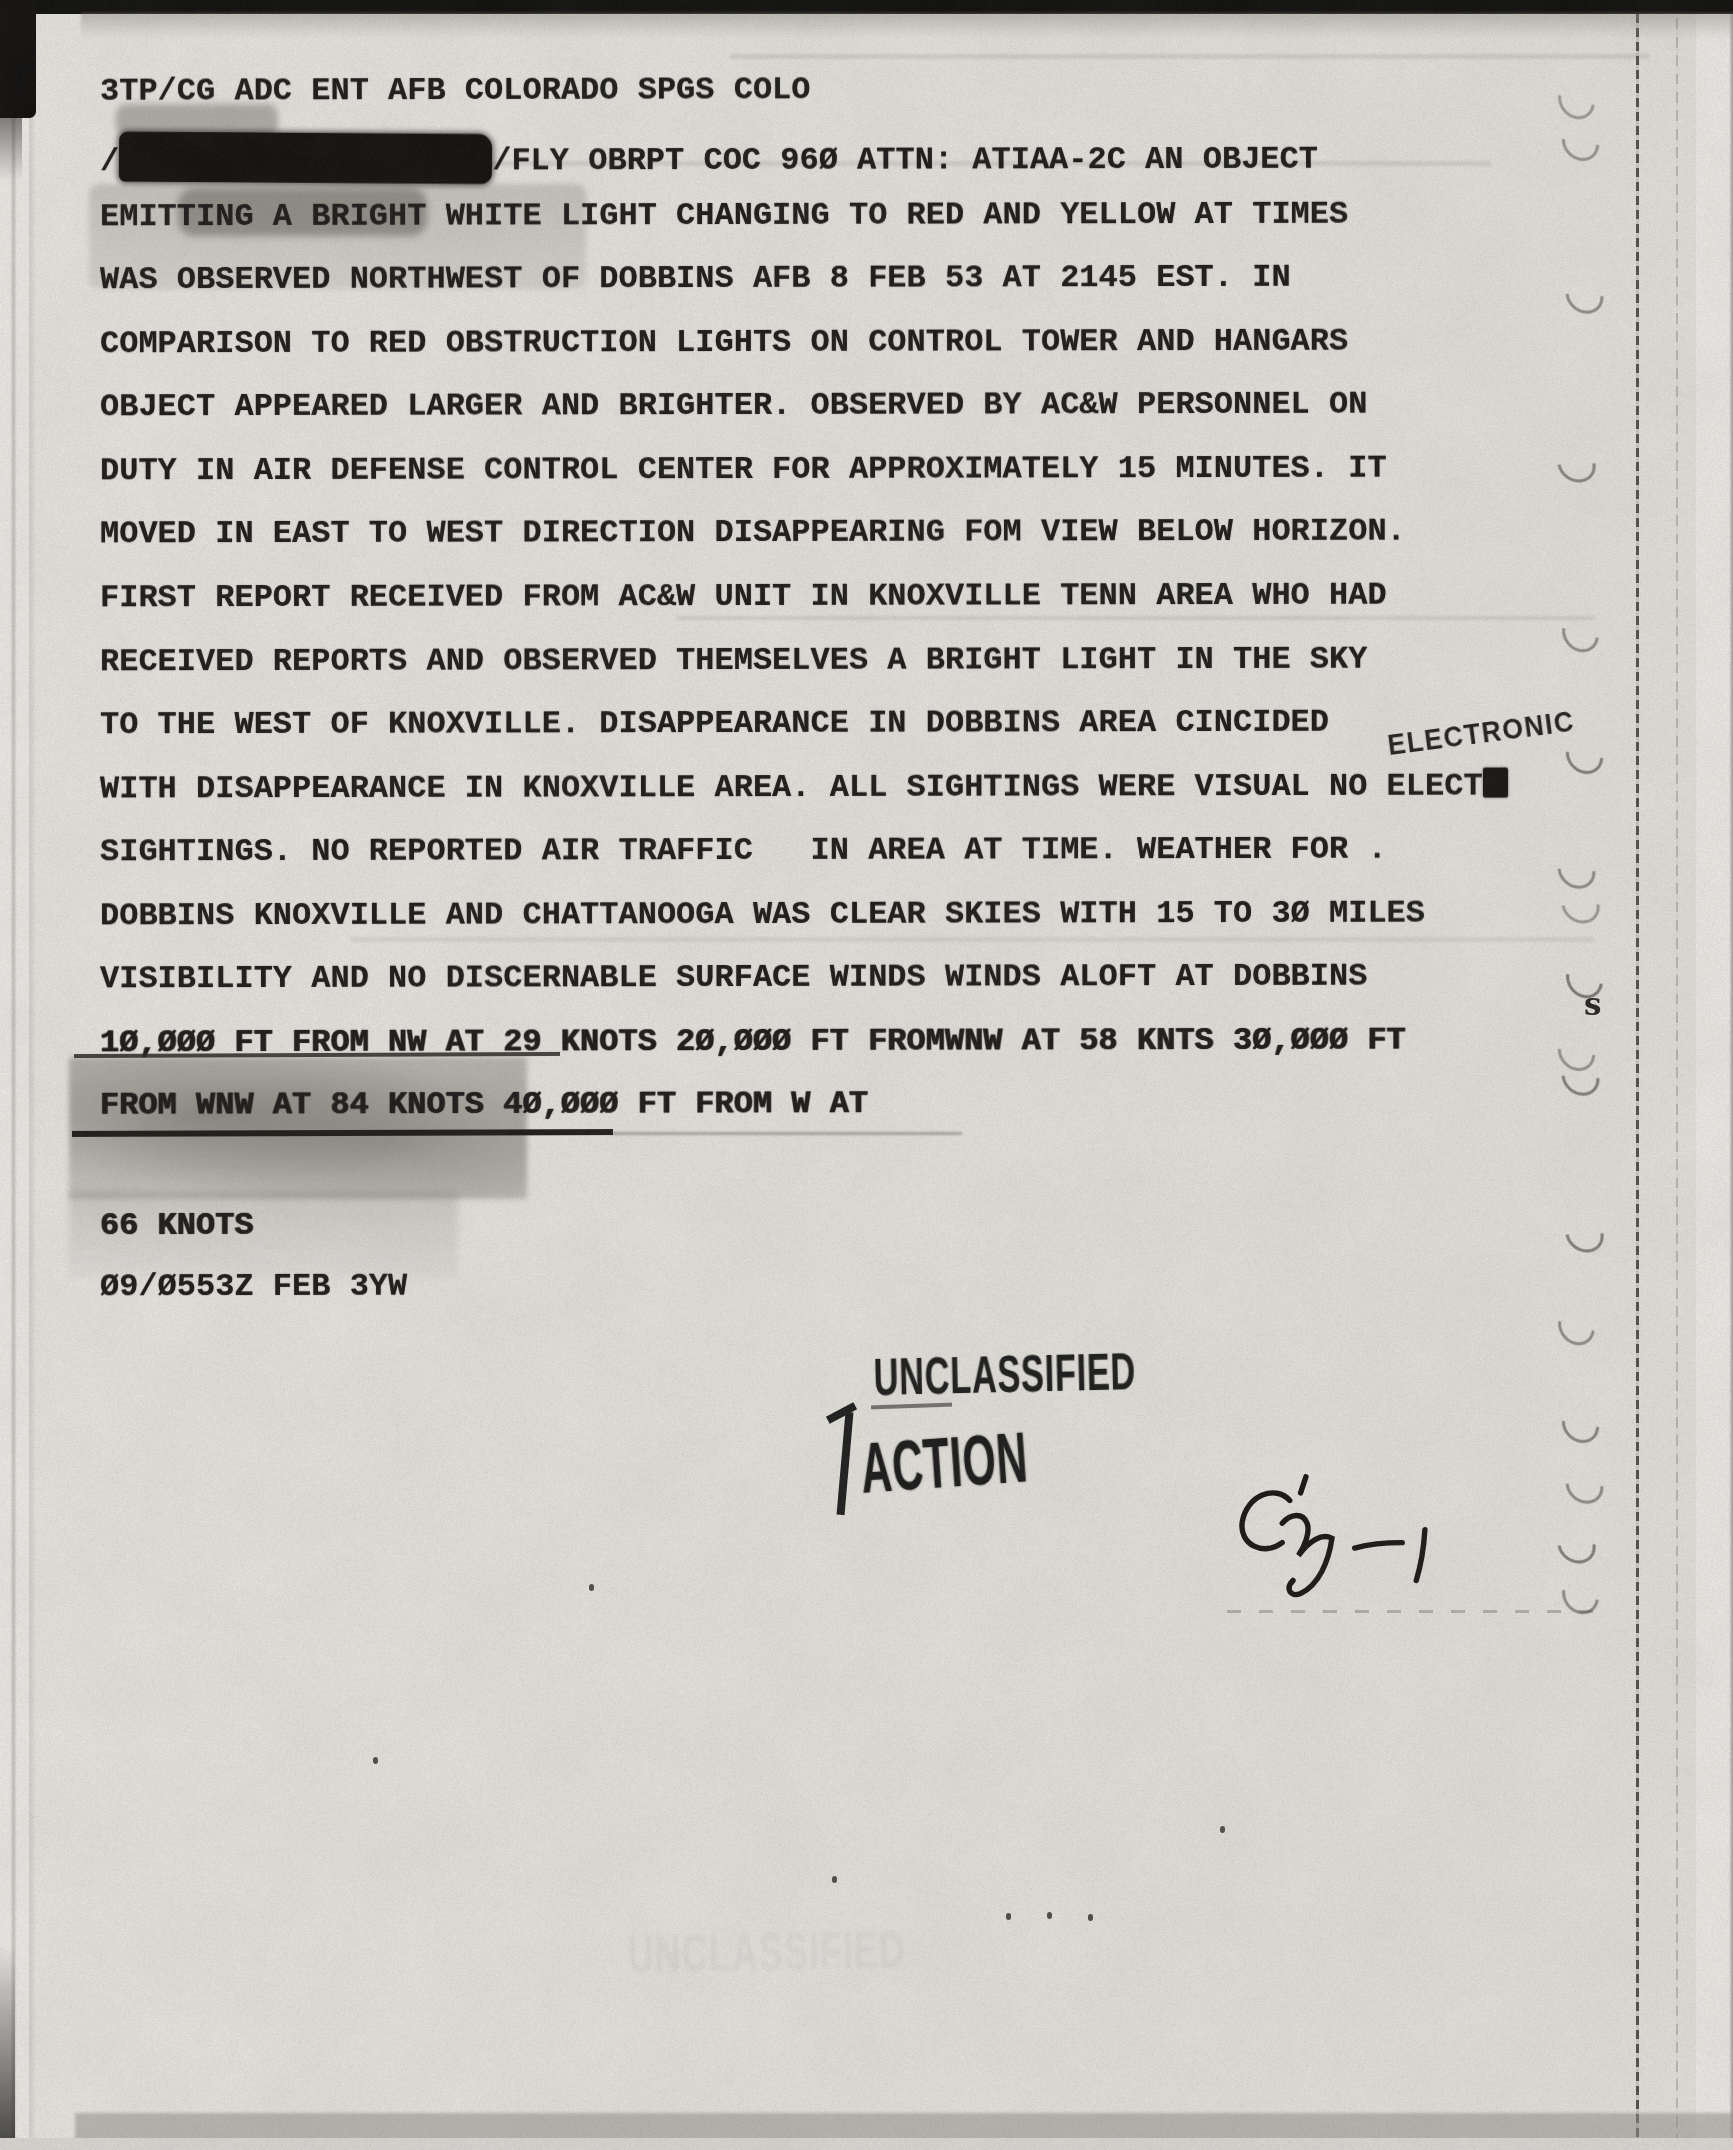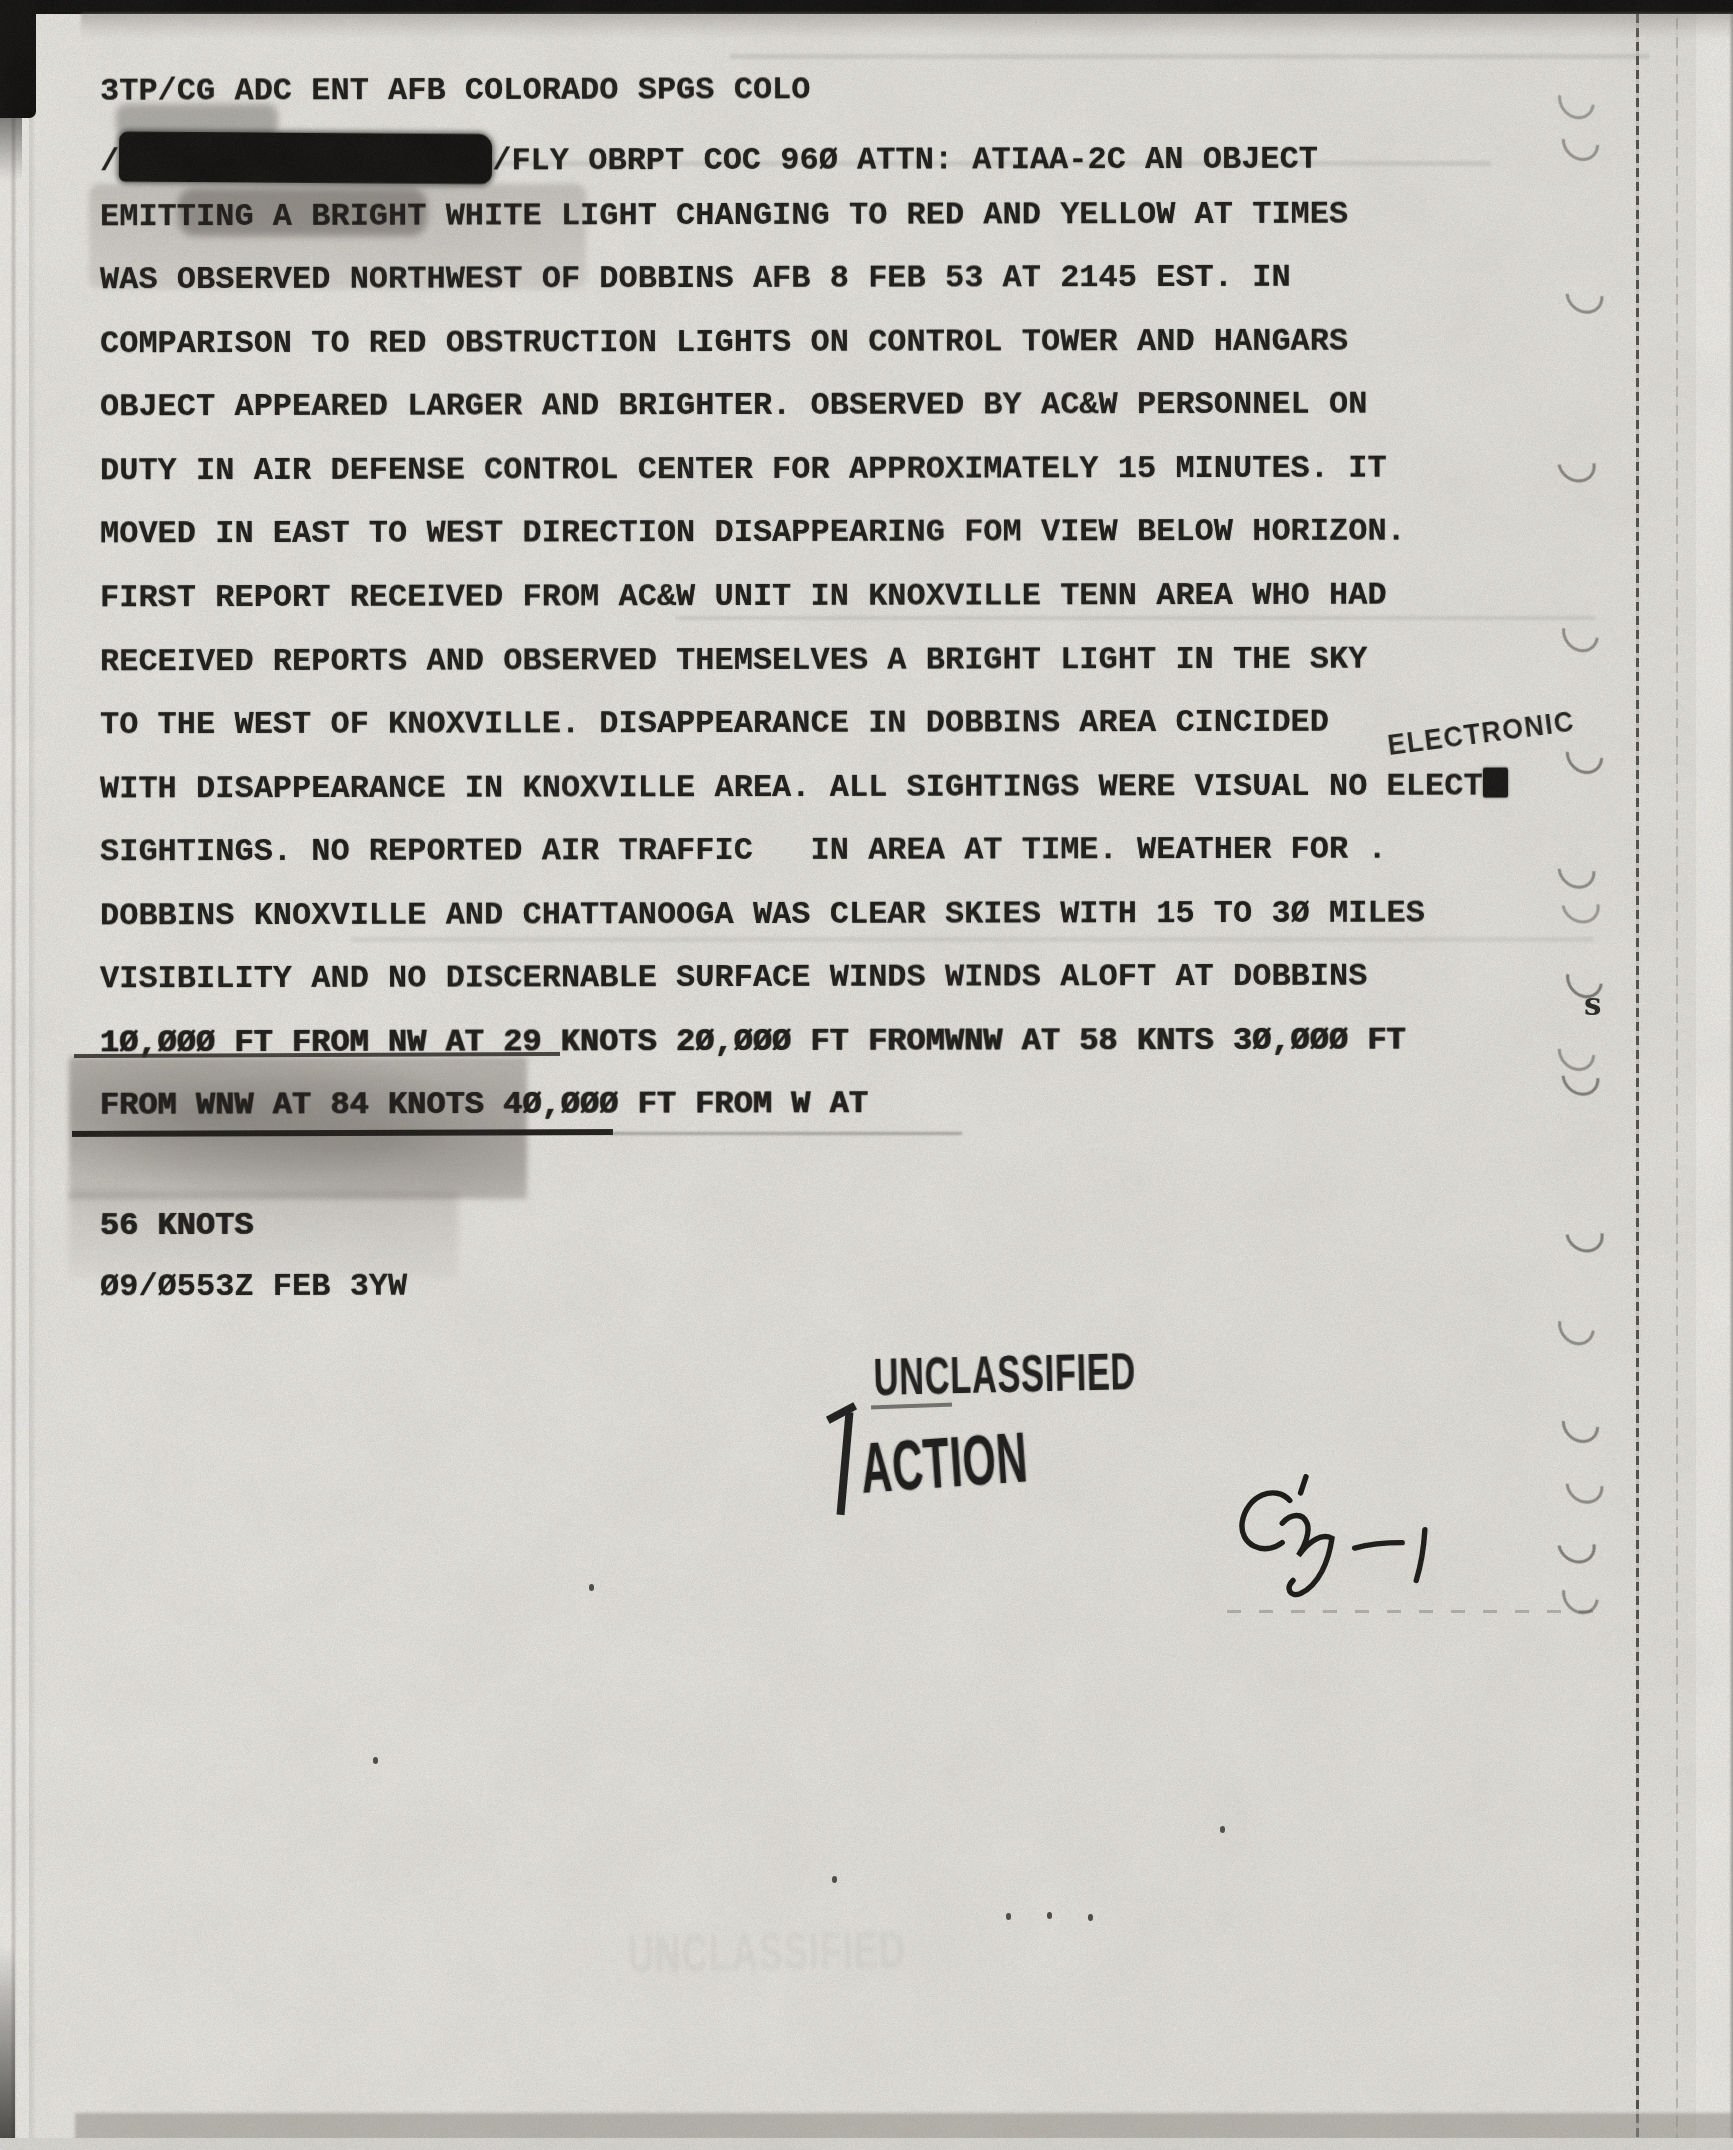--- a/index.html
+++ b/index.html
@@ -166,21 +166,21 @@
       <div class="typed" style="top: 513px;">MOVED IN EAST TO WEST DIRECTION DISAPPEARING FOM VIEW BELOW HORIZON.</div>
       <div class="typed" style="top: 577px;">FIRST REPORT RECEIVED FROM AC&amp;W UNIT IN KNOXVILLE TENN AREA WHO HAD</div>
       <div class="typed" style="top: 641px;">RECEIVED REPORTS AND OBSERVED THEMSELVES A BRIGHT LIGHT IN THE SKY</div>
       <div class="typed" style="top: 704px;">TO THE WEST OF KNOXVILLE. DISAPPEARANCE IN DOBBINS AREA CINCIDED</div>
       <div class="typed" style="top: 768px;"><span>WITH DISAPPEARANCE IN KNOXVILLE AREA. ALL SIGHTINGS WERE VISUAL NO ELECT</span><span class="ink-blot"></span></div>
       <div class="typed" style="top: 831px;">SIGHTINGS. NO REPORTED AIR TRAFFIC   IN AREA AT TIME. WEATHER FOR .</div>
       <div class="typed" style="top: 895px;">DOBBINS KNOXVILLE AND CHATTANOOGA WAS CLEAR SKIES WITH 15 TO 3Ø MILES</div>
       <div class="typed" style="top: 958px;">VISIBILITY AND NO DISCERNABLE SURFACE WINDS WINDS ALOFT AT DOBBINS</div>
       <div class="typed heavy" style="top: 1022px;">1Ø,ØØØ FT FROM NW AT 29 KNOTS 2Ø,ØØØ FT FROMWNW AT 58 KNTS 3Ø,ØØØ FT</div>
       <div class="typed heavy" style="top: 1085px;">FROM WNW AT 84 KNOTS 4Ø,ØØØ FT FROM W AT</div>
-      <div class="typed heavy" style="top: 1206px;">56 KNOTS</div>
+      <div class="typed heavy" style="top: 1206px;">66 KNOTS</div>
       <div class="typed" style="top: 1267px;">Ø9/Ø553Z FEB 3YW</div>
     </div>
 
   <div id="strike-line16"></div>
   <div id="underline-line17"></div>
   <div id="underline-line17-ext"></div>
 
   <div id="stamp-unclassified">UNCLASSIFIED</div>
   <div id="unclassified-underline"></div>
   <div id="stamp-action">ACTION</div>

